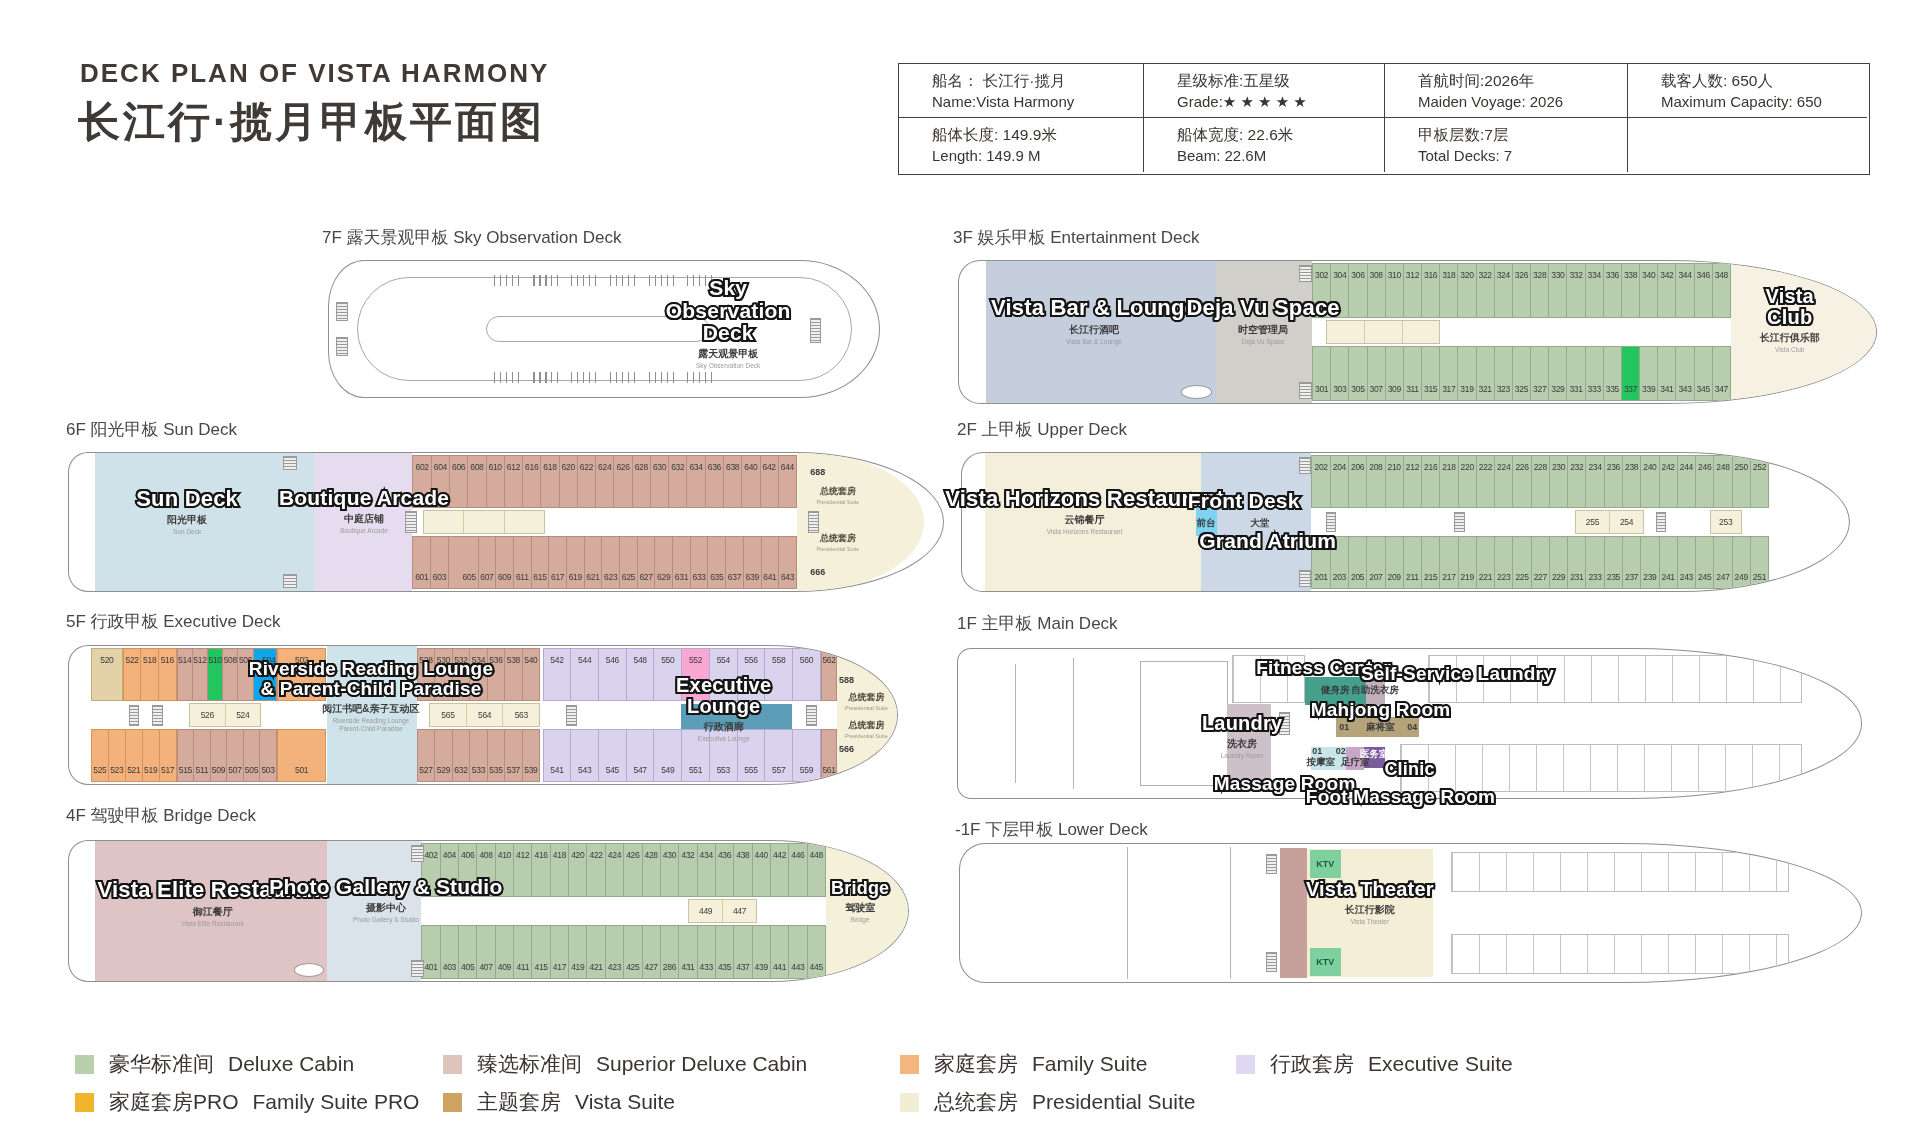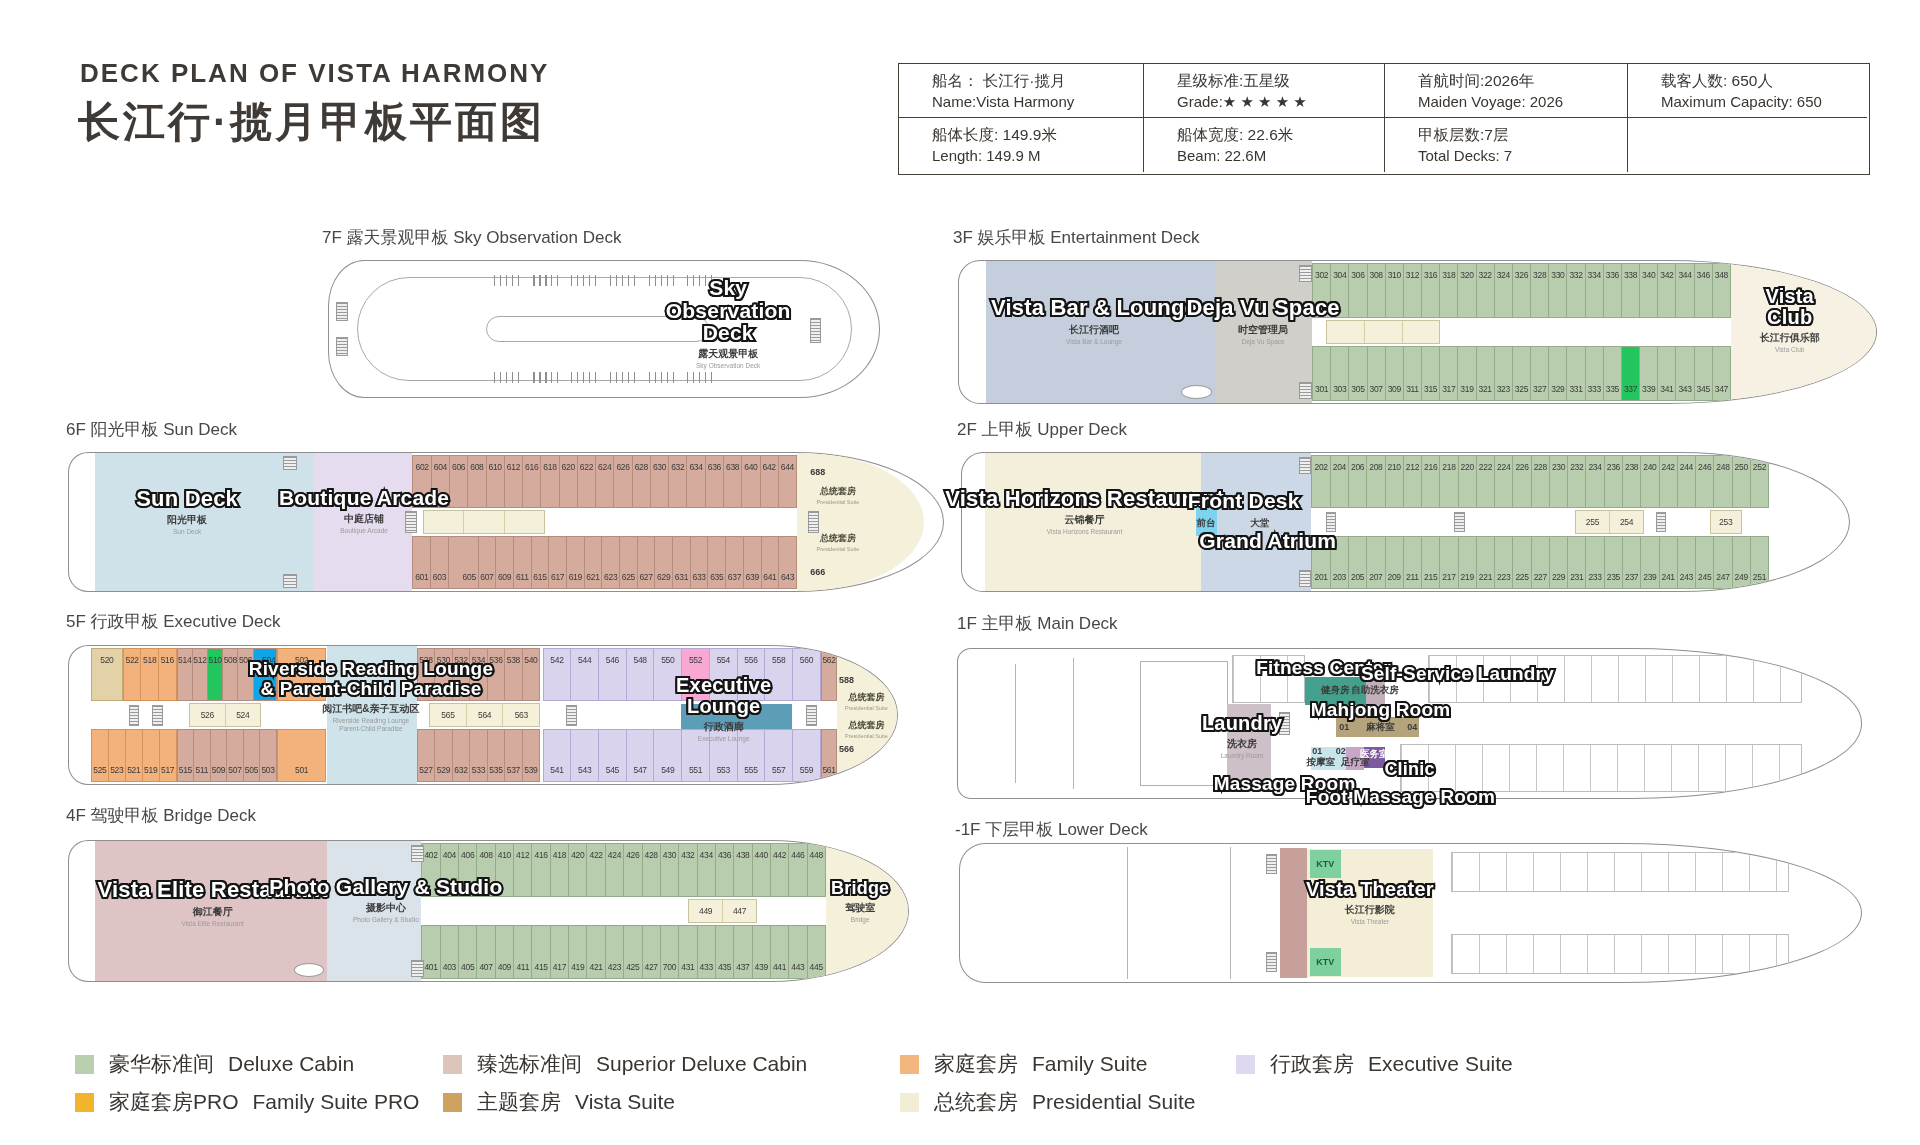--- a/index.html
+++ b/index.html
@@ -1080,21 +1080,21 @@
             <div class="cabin" style="background: rgb(183, 205, 174); border-left: 1px solid rgb(148, 171, 139);">
               <div class="cabin-num">423</div>
             </div>
             <div class="cabin" style="background: rgb(183, 205, 174); border-left: 1px solid rgb(148, 171, 139);">
               <div class="cabin-num">425</div>
             </div>
             <div class="cabin" style="background: rgb(183, 205, 174); border-left: 1px solid rgb(148, 171, 139);">
               <div class="cabin-num">427</div>
             </div>
             <div class="cabin" style="background: rgb(183, 205, 174); border-left: 1px solid rgb(148, 171, 139);">
-              <div class="cabin-num">700</div>
+              <div class="cabin-num">286</div>
             </div>
             <div class="cabin" style="background: rgb(183, 205, 174); border-left: 1px solid rgb(148, 171, 139);">
               <div class="cabin-num">431</div>
             </div>
             <div class="cabin" style="background: rgb(183, 205, 174); border-left: 1px solid rgb(148, 171, 139);">
               <div class="cabin-num">433</div>
             </div>
             <div class="cabin" style="background: rgb(183, 205, 174); border-left: 1px solid rgb(148, 171, 139);">
               <div class="cabin-num">435</div>
             </div>

